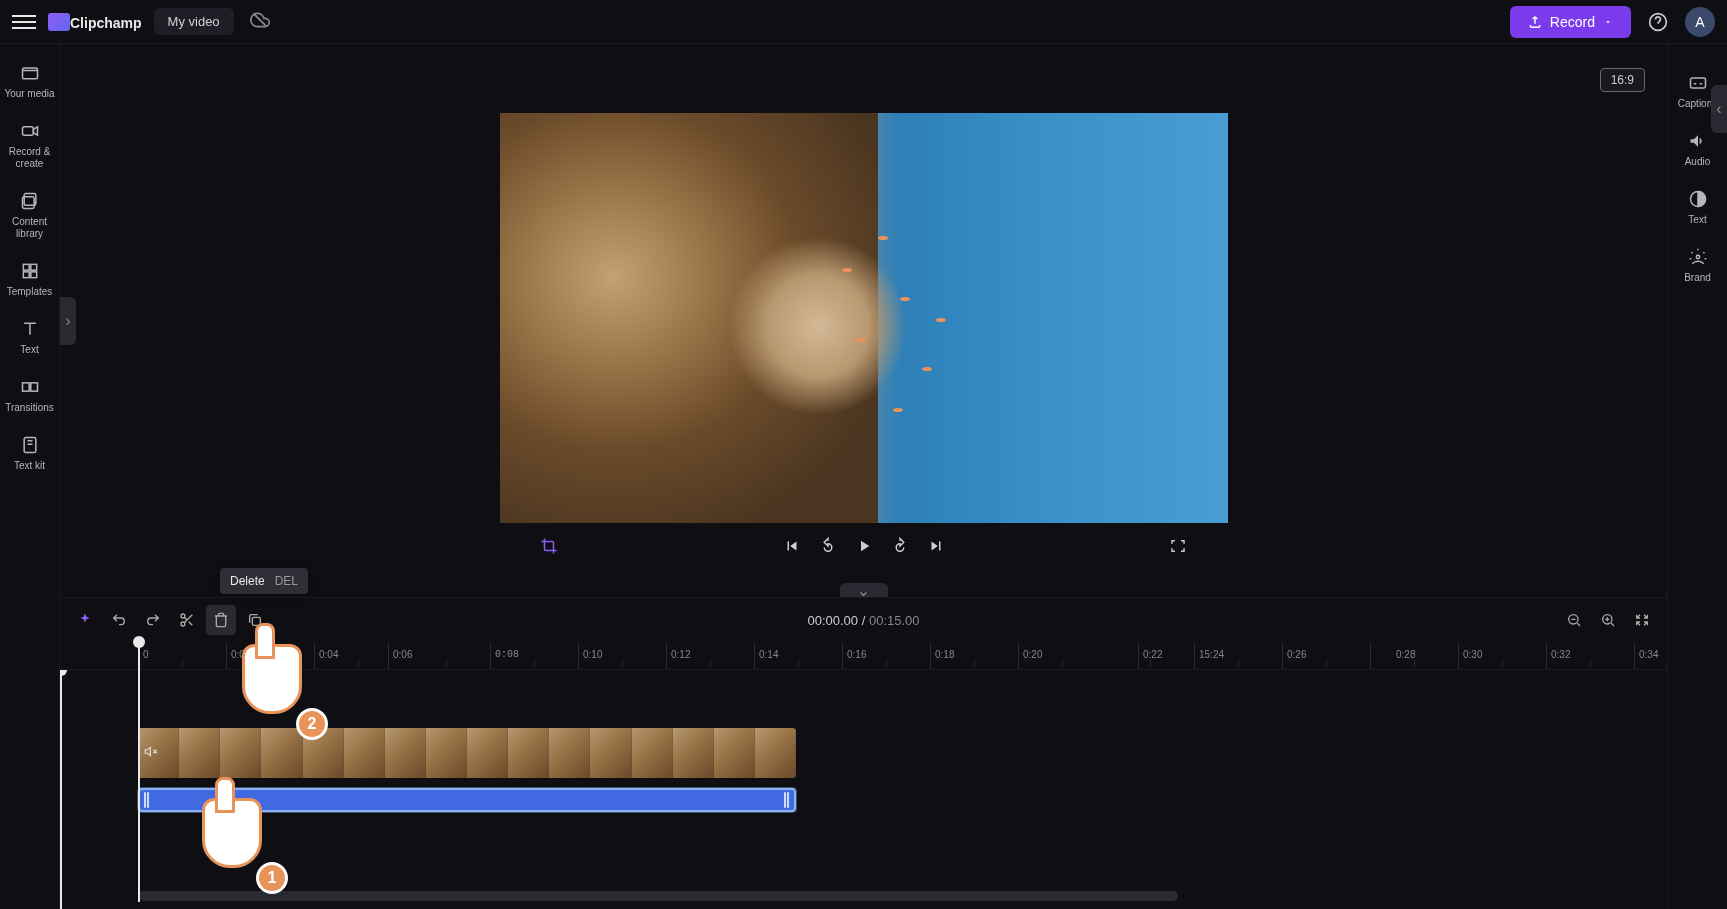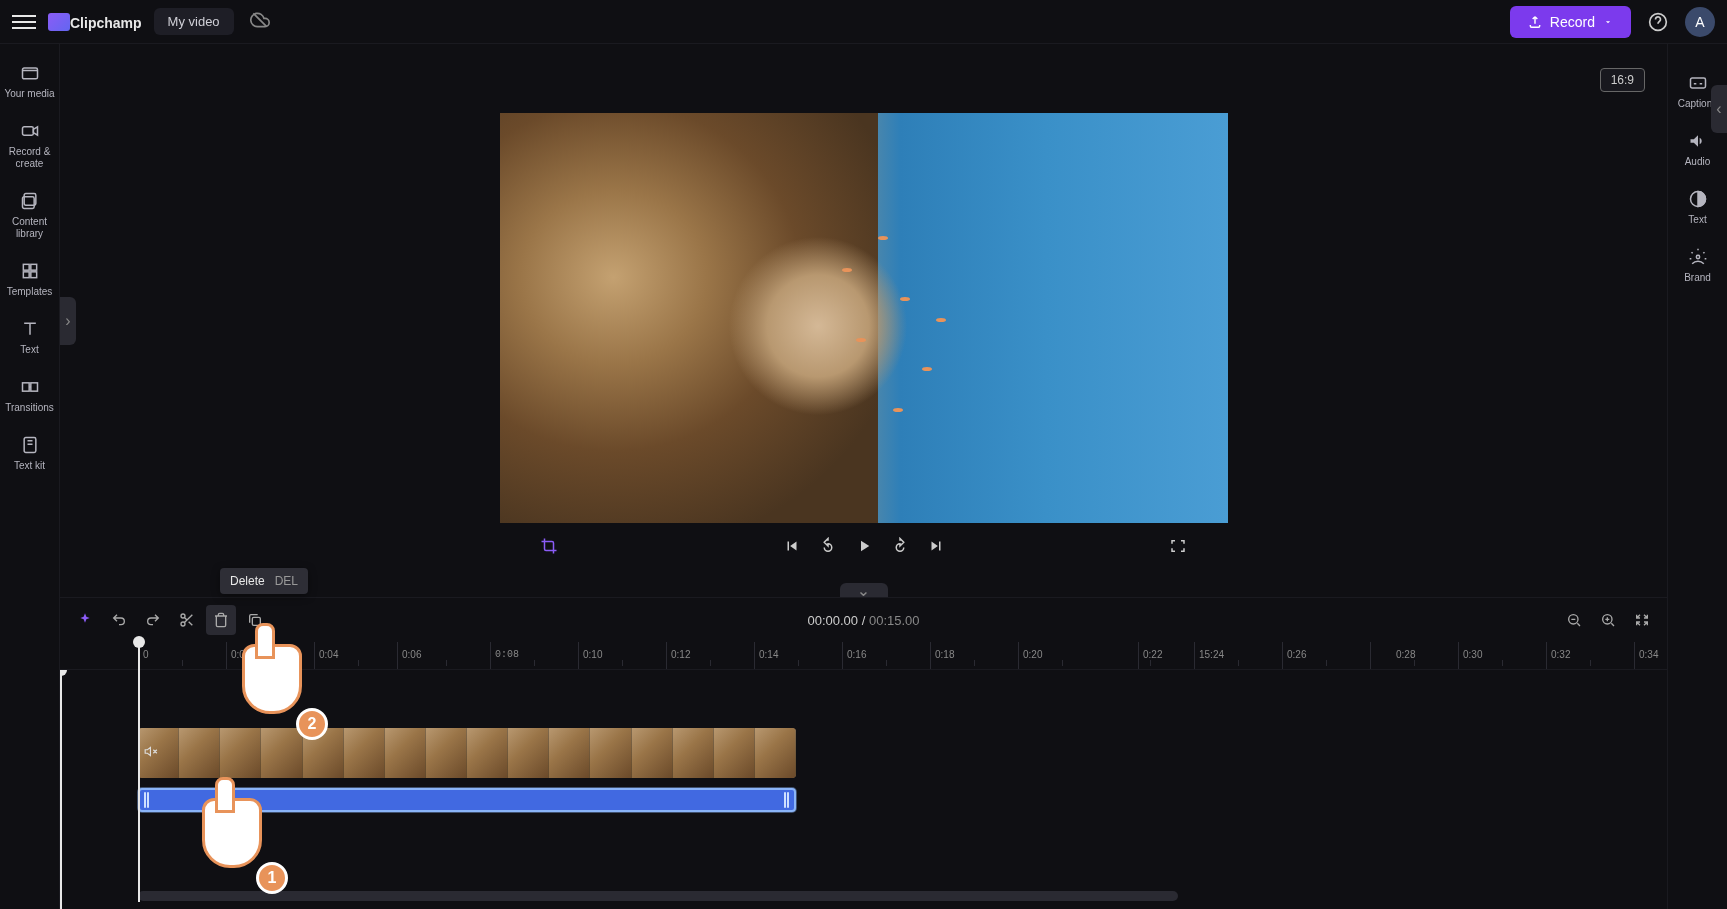--- a/index.html
+++ b/index.html
@@ -509,21 +509,21 @@
         </div>
       </div>
 
       <div class="ruler" id="ruler">
           <div class="ruler-tick" style="left: 78px;">0</div>
           <div class="ruler-minor" style="left: 122px;"></div>
           <div class="ruler-tick" style="left: 166px;">0:02</div>
           <div class="ruler-minor" style="left: 210px;"></div>
           <div class="ruler-tick" style="left: 254px;">0:04</div>
           <div class="ruler-minor" style="left: 298px;"></div>
-          <div class="ruler-tick" style="left: 337px; text-align: center;">0:06</div>
+          <div class="ruler-tick" style="left: 328px; text-align: center;">0:06</div>
           <div class="ruler-minor" style="left: 386px;"></div>
           <div class="ruler-tick" style="left: 430px; font-family: Liberation Mono, monospace;">0:08</div>
           <div class="ruler-minor" style="left: 474px;"></div>
           <div class="ruler-tick" style="left: 518px;">0:10</div>
           <div class="ruler-minor" style="left: 562px;"></div>
           <div class="ruler-tick" style="left: 606px;">0:12</div>
           <div class="ruler-minor" style="left: 650px;"></div>
           <div class="ruler-tick" style="left: 694px;">0:14</div>
           <div class="ruler-minor" style="left: 738px;"></div>
           <div class="ruler-tick" style="left: 782px;">0:16</div>

